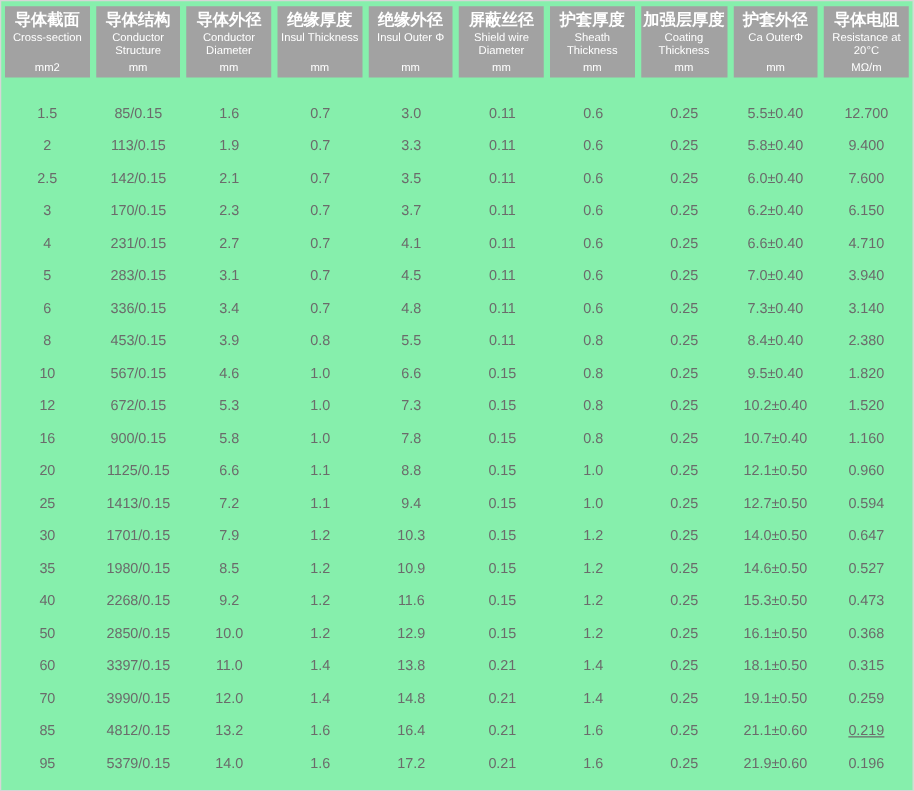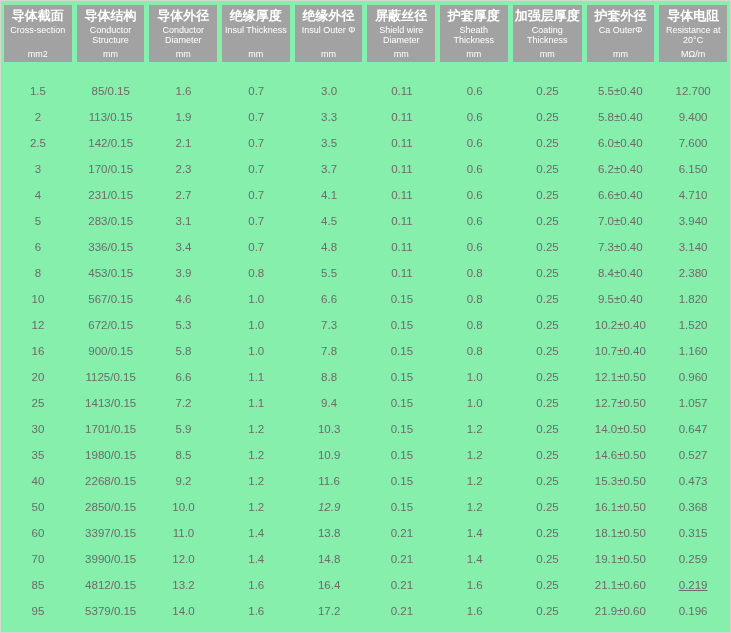--- a/index.html
+++ b/index.html
@@ -263,26 +263,26 @@
       <div class="grid-row trow">
         <div class="tcell" style="color: rgb(107, 107, 107);">25</div>
         <div class="tcell" style="color: rgb(107, 107, 107);">1413/0.15</div>
         <div class="tcell" style="color: rgb(107, 107, 107);">7.2</div>
         <div class="tcell" style="color: rgb(107, 107, 107);">1.1</div>
         <div class="tcell" style="color: rgb(107, 107, 107);">9.4</div>
         <div class="tcell" style="color: rgb(107, 107, 107);">0.15</div>
         <div class="tcell" style="color: rgb(107, 107, 107);">1.0</div>
         <div class="tcell" style="color: rgb(107, 107, 107);">0.25</div>
         <div class="tcell" style="color: rgb(107, 107, 107);">12.7±0.50</div>
-        <div class="tcell" style="color: rgb(107, 107, 107);">1.057</div>
+        <div class="tcell" style="color: rgb(107, 107, 107);">0.594</div>
       </div>
       <div class="grid-row trow">
         <div class="tcell" style="color: rgb(107, 107, 107); text-align: center;">30</div>
         <div class="tcell" style="color: rgb(107, 107, 107);">1701/0.15</div>
-        <div class="tcell" style="color: rgb(107, 107, 107);">5.9</div>
+        <div class="tcell" style="color: rgb(107, 107, 107);">7.9</div>
         <div class="tcell" style="color: rgb(107, 107, 107);">1.2</div>
         <div class="tcell" style="color: rgb(107, 107, 107);">10.3</div>
         <div class="tcell" style="color: rgb(107, 107, 107);">0.15</div>
         <div class="tcell" style="color: rgb(107, 107, 107);">1.2</div>
         <div class="tcell" style="color: rgb(107, 107, 107);">0.25</div>
         <div class="tcell" style="color: rgb(107, 107, 107);">14.0±0.50</div>
         <div class="tcell" style="color: rgb(107, 107, 107);">0.647</div>
       </div>
       <div class="grid-row trow">
         <div class="tcell" style="color: rgb(107, 107, 107);">35</div>
@@ -306,21 +306,21 @@
         <div class="tcell" style="color: rgb(107, 107, 107);">1.2</div>
         <div class="tcell" style="color: rgb(107, 107, 107);">0.25</div>
         <div class="tcell" style="color: rgb(107, 107, 107);">15.3±0.50</div>
         <div class="tcell" style="color: rgb(107, 107, 107);">0.473</div>
       </div>
       <div class="grid-row trow">
         <div class="tcell" style="color: rgb(107, 107, 107); text-align: center;">50</div>
         <div class="tcell" style="color: rgb(107, 107, 107);">2850/0.15</div>
         <div class="tcell" style="color: rgb(107, 107, 107);">10.0</div>
         <div class="tcell" style="color: rgb(107, 107, 107);">1.2</div>
-        <div class="tcell" style="color: rgb(107, 107, 107); font-style: italic;">12.9</div>
+        <div class="tcell" style="color: rgb(107, 107, 107);">12.9</div>
         <div class="tcell" style="color: rgb(107, 107, 107);">0.15</div>
         <div class="tcell" style="color: rgb(107, 107, 107);">1.2</div>
         <div class="tcell" style="color: rgb(107, 107, 107);">0.25</div>
         <div class="tcell" style="color: rgb(107, 107, 107);">16.1±0.50</div>
         <div class="tcell" style="color: rgb(107, 107, 107);">0.368</div>
       </div>
       <div class="grid-row trow">
         <div class="tcell" style="color: rgb(107, 107, 107);">60</div>
         <div class="tcell" style="color: rgb(107, 107, 107);">3397/0.15</div>
         <div class="tcell" style="color: rgb(107, 107, 107);">11.0</div>

